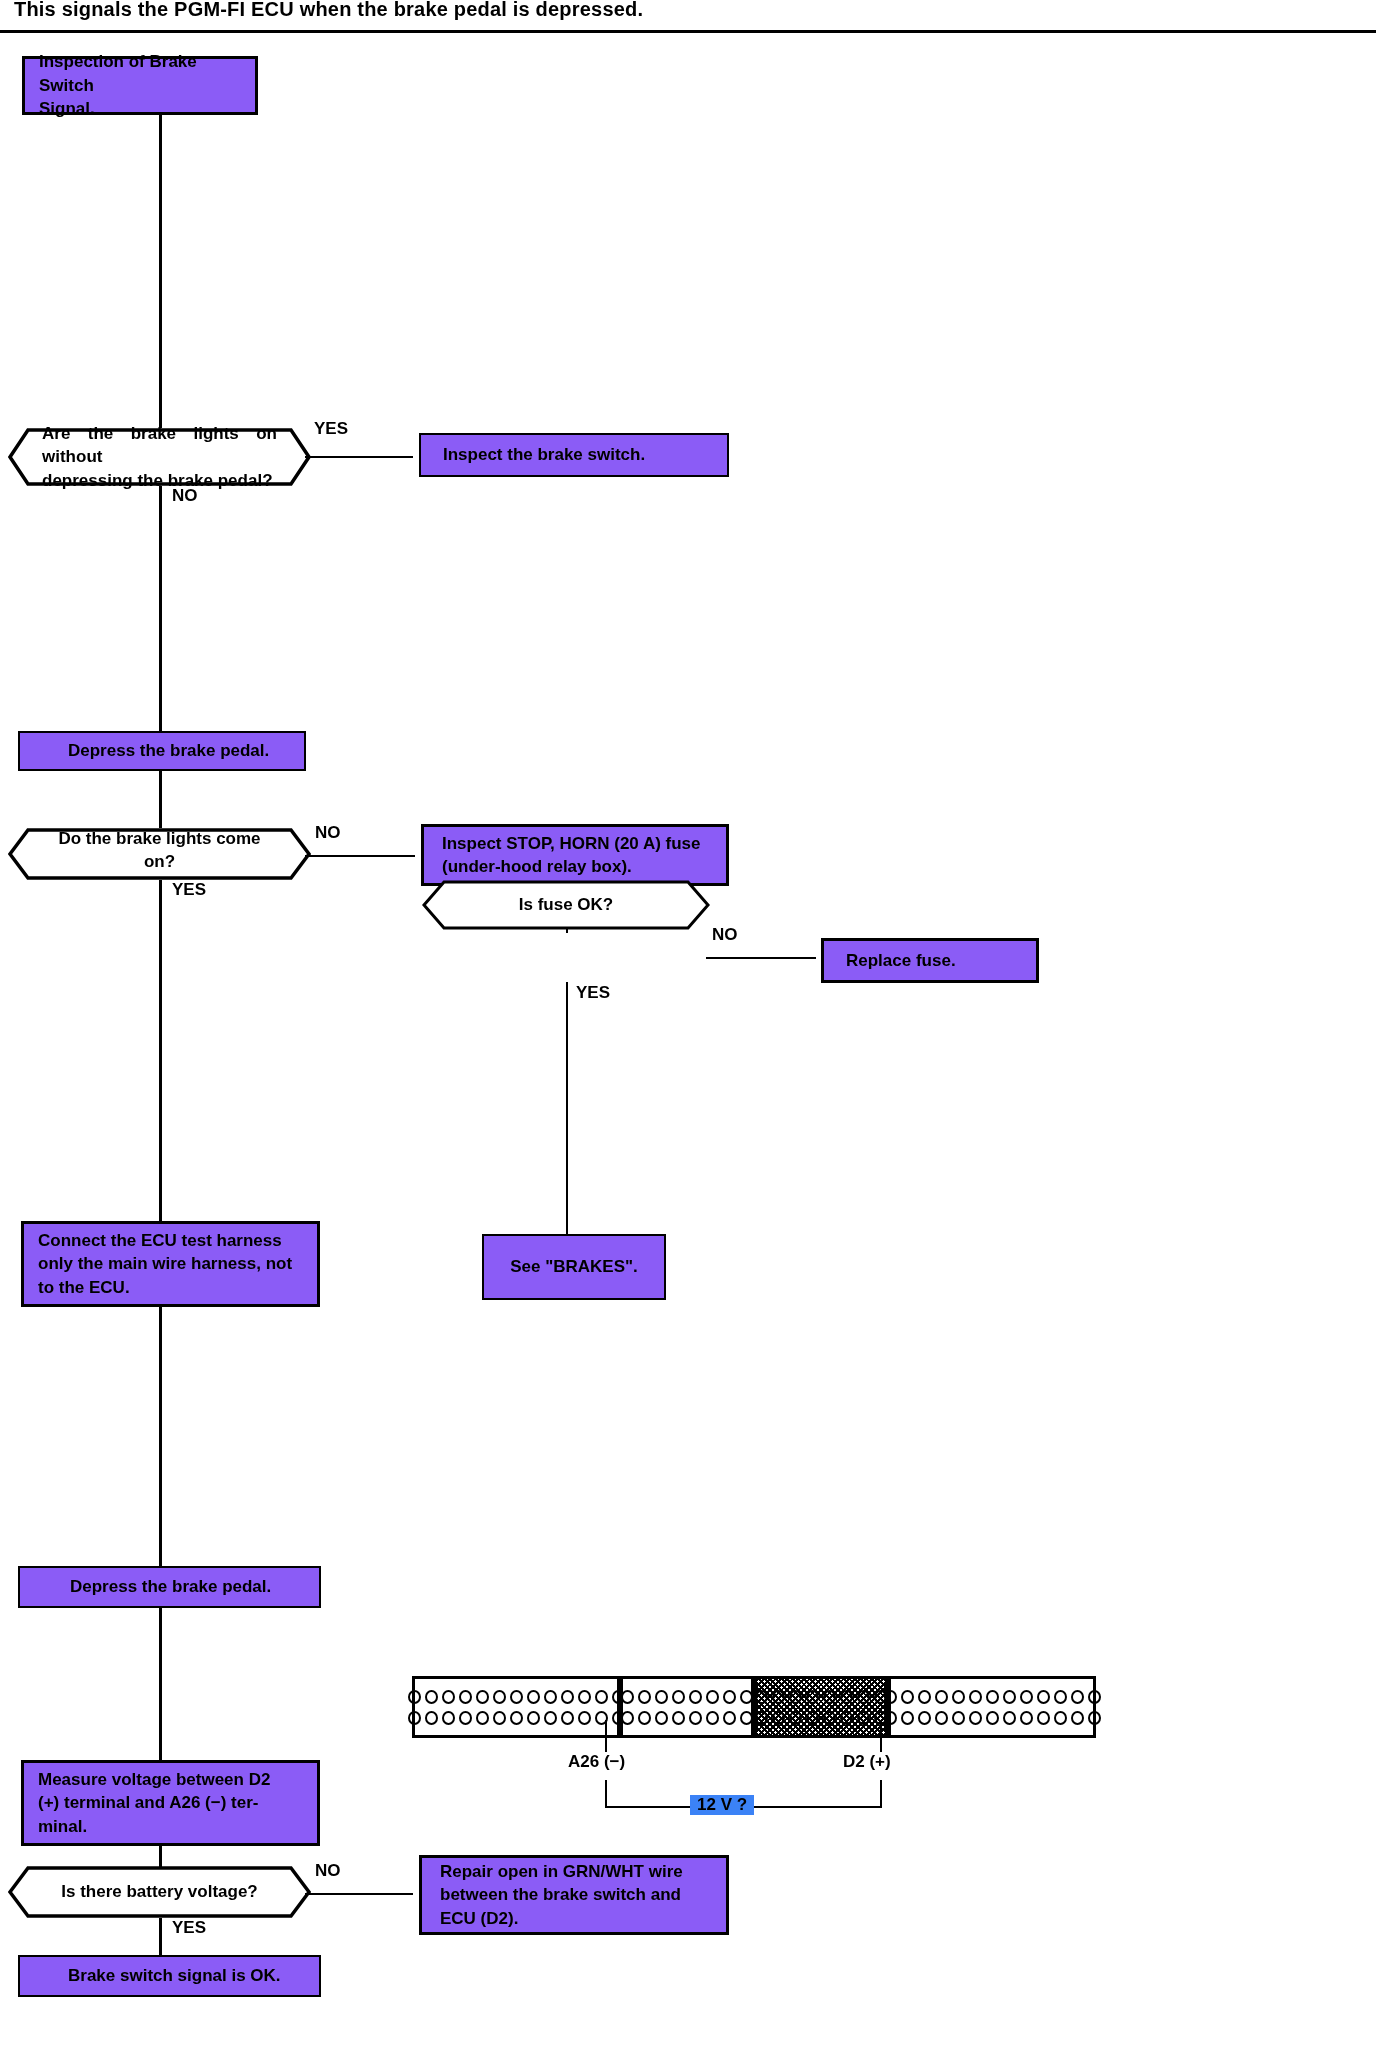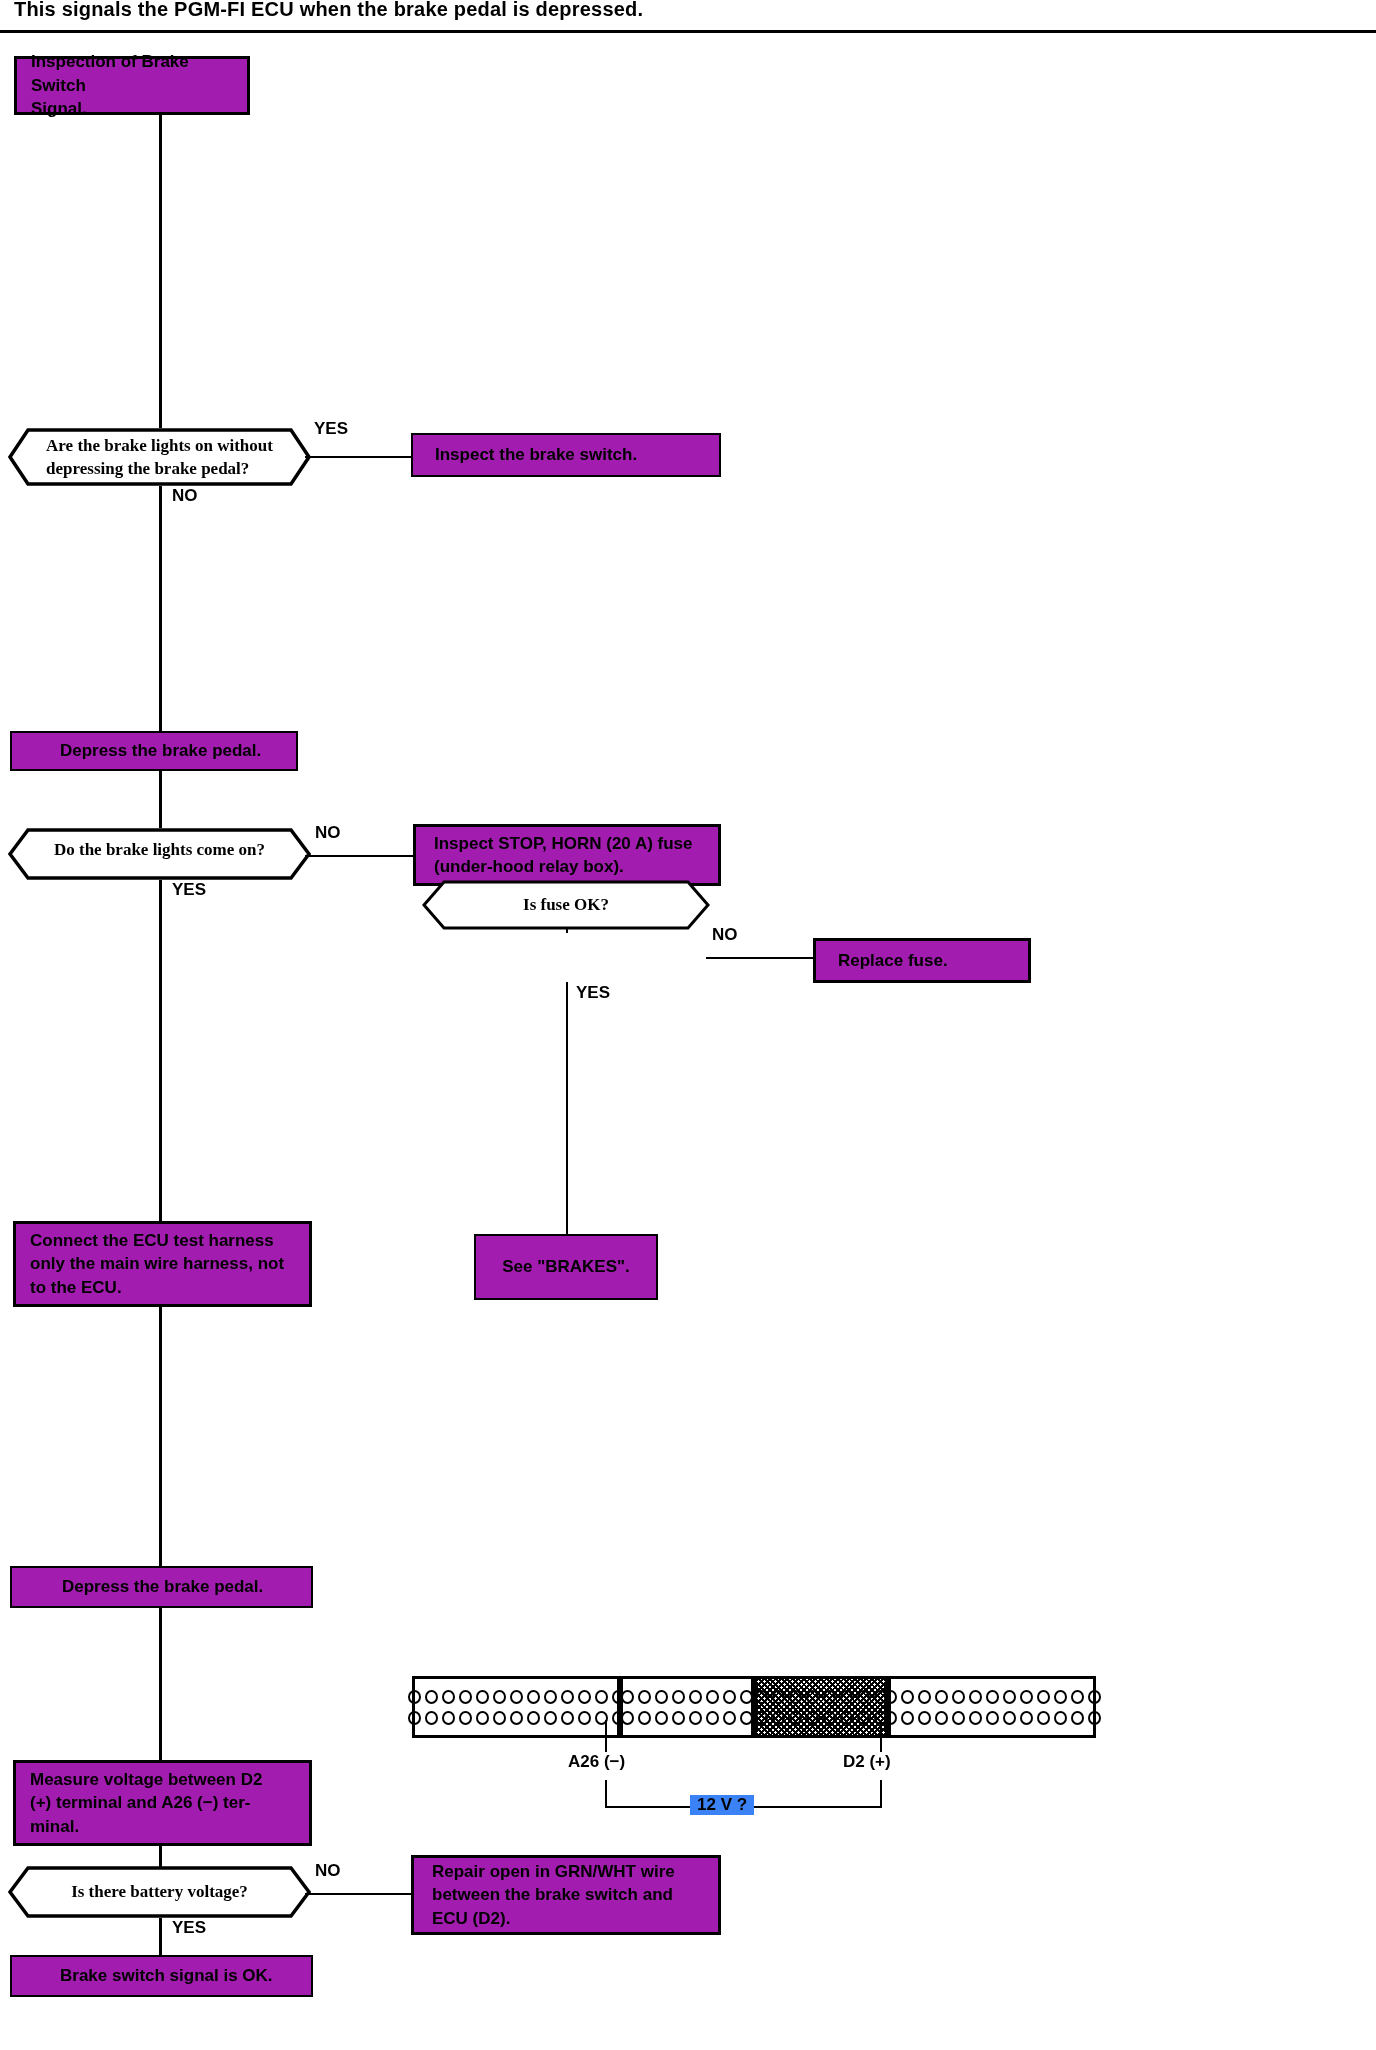--- a/index.html
+++ b/index.html
@@ -27,44 +27,44 @@
   .header-text {
     font-size: 20px;
     font-weight: bold;
     letter-spacing: 0.2px;
     white-space: nowrap;
   }
 
   
   .box {
     border: 3px solid #000;
-    background: #a21caf;
+    background: #8b5cf6;
     display: flex;
     align-items: center;
     box-sizing: border-box;
+    margin-left: 8px;
   }
   .box .box-text {
     font-size: 17px;
     font-weight: bold;
     line-height: 1.38;
     padding: 0 14px;
     width: 100%;
     white-space: pre-line;
   }
   .box.center .box-text { text-align: center; }
   .box.justify .box-text { text-align: justify; text-align-last: left; }
   .box.thin { border-width: 2px; }
 
   
   .hex {
     position: absolute;
     display: flex;
     align-items: center;
     justify-content: center;
-    font-family: Liberation Serif, serif;
   }
   .hex svg { position: absolute; left: 0; top: 0; }
   .hex .hex-text {
     position: relative;
     font-size: 17px;
     font-weight: bold;
     line-height: 1.38;
     text-align: center;
     padding: 0 34px;
     white-space: pre-line;

